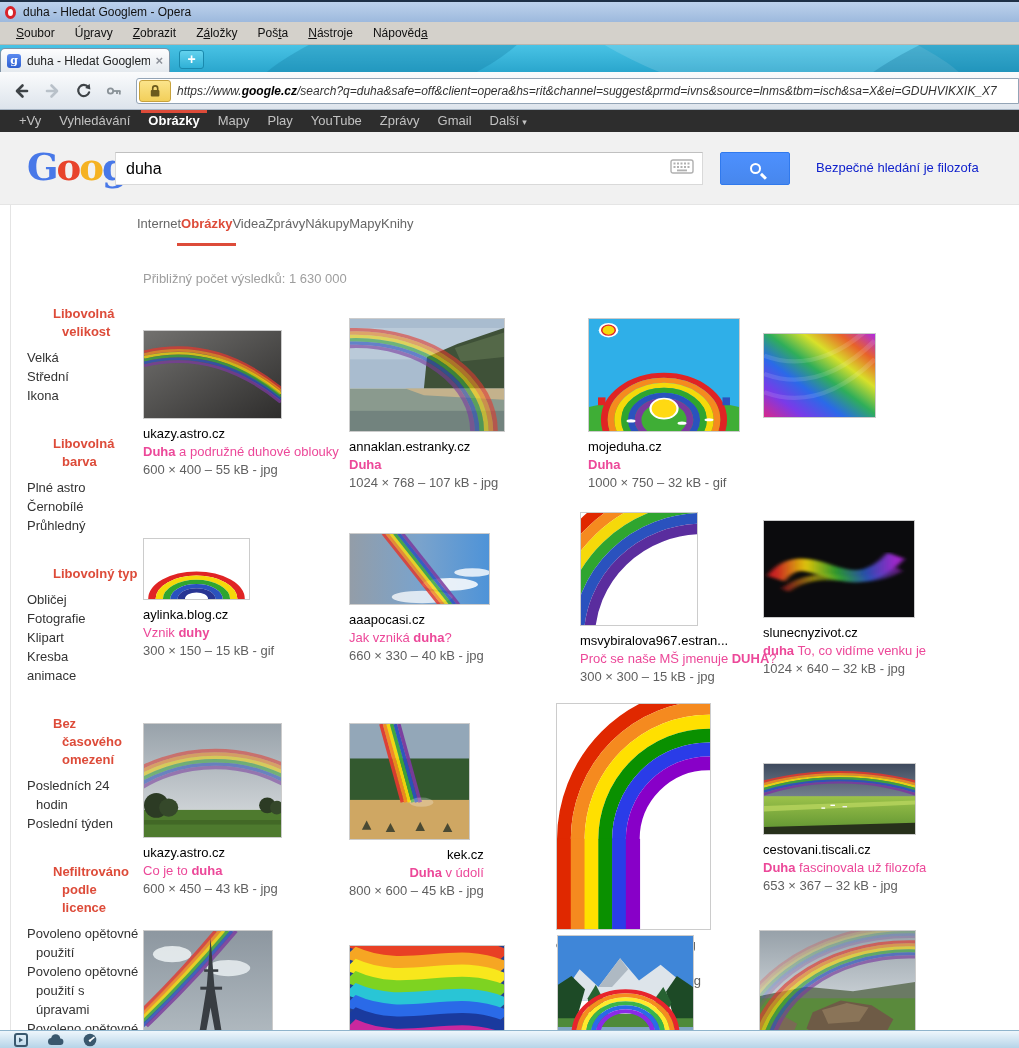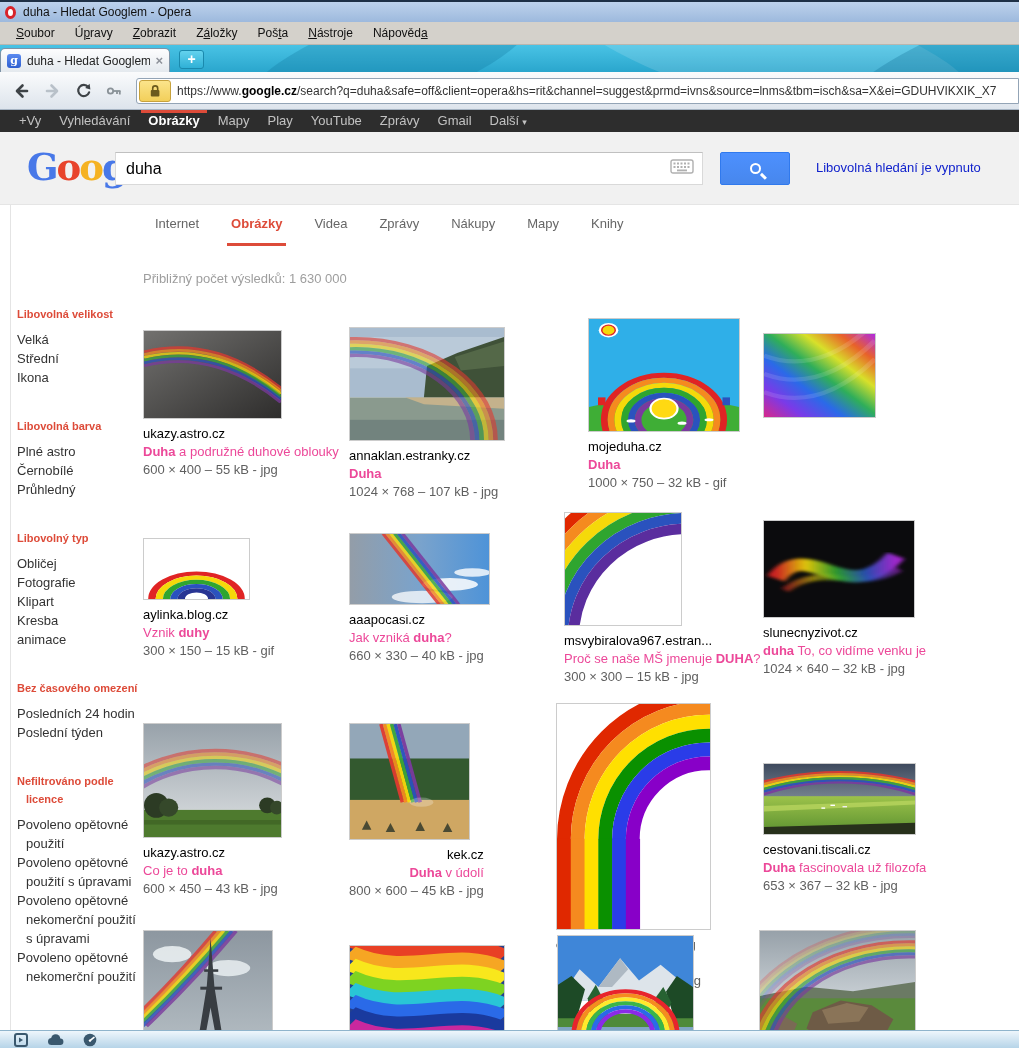--- a/index.html
+++ b/index.html
@@ -39,21 +39,21 @@
     font-size:14px; font-weight:bold; text-align:center; line-height:17px; cursor:pointer; }
 
   .addressbar { position:absolute; left:0; top:72px; width:100%; height:38px;
     background:linear-gradient(#fafbfc,#dde4ec); border-bottom:1px solid #a6b4c3;
     display:flex; align-items:center; padding-left:8px; }
   .nav-btn { width:26px; height:24px; display:flex; align-items:center; justify-content:center; margin-right:5px; cursor:pointer; }
   .urlfield { flex:1; height:26px; background:#fff; border:1px solid #93a4b6; border-radius:3px 0 0 3px;
     display:flex; align-items:center; margin-left:4px; overflow:hidden; }
   .lockbadge { width:32px; height:22px; margin:0 6px 0 2px; background:linear-gradient(#fbe48b,#f2cf5a);
     border:1px solid #c7a23c; border-radius:3px; display:flex; align-items:center; justify-content:center; cursor:pointer; }
-  .url { font-size:12px; color:#333; white-space:nowrap; }
+  .url { font-size:12px; color:#333; white-space:nowrap;font-style:italic; }
   .url b { color:#000; }
 
   
   .gbar { position:absolute; left:0; top:110px; width:100%; height:22px; background:#2d2d2d;
     display:flex; align-items:center; padding-left:10px; }
   .gbar-item { position:relative; font-size:13px; color:#c2c2c2; height:22px; line-height:22px;
     padding:0 9px; cursor:pointer; white-space:nowrap; }
   .gbar-item.active { color:#fff; font-weight:bold; }
   .gbar-item.active::before { content:""; position:absolute; left:2px; right:2px; top:0; height:3px; background:#dd4b39; }
   .gbar-arrow { font-size:9px; color:#c2c2c2; margin-left:3px; }
@@ -71,33 +71,33 @@
   .sbtn { position:absolute; left:720px; top:20px; width:70px; height:33px; border:1px solid #3079ed;
     border-radius:2px; background:linear-gradient(#4d90fe,#4787ed); cursor:pointer;
     display:flex; align-items:center; justify-content:center; }
   .mag { position:relative; width:11px; height:11px; border:2px solid #fff; border-radius:50%; display:inline-block; }
   .mag::after { content:""; position:absolute; width:2.5px; height:7px; background:#fff;
     left:10px; top:8px; transform:rotate(-45deg); }
   .safelink { position:absolute; left:816px; top:28px; font-size:13px; color:#1122cc;
     text-decoration:none; cursor:pointer; white-space:nowrap; }
 
   
-  .modetabs { position:absolute; left:155px; top:216px; display:flex; gap:32px; }
+  .modetabs { position:absolute; left:137px; top:216px; display:flex; }
   .mtab { font-size:13px; color:#666; padding-bottom:15px; position:relative; cursor:pointer; }
   .mtab.active { color:#dd4b39; font-weight:bold; }
   .mtab.active::after { content:""; position:absolute; left:-4px; right:-4px; bottom:0; height:3px; background:#dd4b39; }
   .rescount { position:absolute; left:143px; top:271px; font-size:13px; color:#9e9e9e; }
 
   
   .edge-line { position:absolute; left:10px; top:205px; height:825px; width:1px; background:#e4e4e4; }
   .sidebar { position:absolute; left:17px; top:305px; width:122px; }
   .sgroup { margin-bottom:30px; }
-  .sheading { font-size:11px; font-weight:bold; color:#dd4b39; line-height:18px;
-    padding-left:9px; text-indent:-9px; margin-bottom:7px; cursor:pointer; }
-  .sitem { font-size:13px; color:#333; line-height:19px; padding-left:9px; text-indent:-9px; cursor:pointer; }
+  .sheading { font-size:13px; font-weight:bold; color:#dd4b39; line-height:18px;
+    padding-left:9px; text-indent:-9px; margin-bottom:7px; cursor:pointer;margin-left:36px; }
+  .sitem { font-size:13px; color:#333; line-height:19px; padding-left:9px; text-indent:-9px; cursor:pointer;margin-left:10px; }
 
   
   .results { position:absolute; left:0; top:0; width:100%; height:100%; }
   .result { position:absolute; }
   .thumb { border:1px solid #ccc; background:#fff; overflow:hidden; display:block; cursor:pointer; }
   .thumb svg { display:block; width:100%; height:100%; }
   .caption { margin-top:6px; white-space:nowrap; font-size:13px; line-height:18px; }
   .r-site { color:#000000; cursor:pointer; }
   .r-title { color:#ec4899; }
   .r-meta { color:#5f5f5f; }
@@ -209,21 +209,21 @@
               <rect x="14" y="7" width="2" height="2"></rect>
               <rect x="17.5" y="7" width="2" height="2"></rect>
               <rect x="7" y="10.5" width="10" height="1.8"></rect>
             </g>
           </svg>
       </span>
     </div>
     <button class="sbtn">
         <span class="mag"></span>
       </button>
-    <a class="safelink">Libovolná hledání je vypnuto</a>
+    <a class="safelink">Bezpečné hledání je filozofa</a>
   </div>
 
   <div class="modetabs" id="modetabs">
       <div class="mtab">Internet</div>
       <div class="mtab active">Obrázky</div>
       <div class="mtab">Videa</div>
       <div class="mtab">Zprávy</div>
       <div class="mtab">Nákupy</div>
       <div class="mtab">Mapy</div>
       <div class="mtab">Knihy</div>
@@ -284,21 +284,21 @@
             <path d="M0,36.8 Q52,16.8 100,78.8" fill="none" stroke="#2a52be" stroke-width="3" opacity="0.75"></path>
             <path d="M0,40 Q52,20 100,82" fill="none" stroke="#7a3a9e" stroke-width="3" opacity="0.75"></path>
           </svg>
         </div>
         <div class="caption">
           <div class="r-site">ukazy.astro.cz</div>
           <div class="r-title"><span></span><b>Duha</b><span> a podružné duhové oblouky</span></div>
           <div class="r-meta">600 × 400 – 55 kB - jpg</div>
         </div>
       </div>
-      <div class="result" style="left: 349px; top: 327px;">
+      <div class="result" style="left: 349px; top: 318px;">
         <div class="thumb" style="width: 156px; height: 114px;">
           <svg viewBox="0 0 100 100" preserveAspectRatio="none">
             <rect width="100" height="62" fill="#a9bccf"></rect>
             <rect y="8" width="100" height="28" fill="#c6d4df" opacity=".6"></rect>
             <rect y="62" width="100" height="38" fill="#8a9a8e"></rect>
             <rect y="82" width="100" height="18" fill="#72837e"></rect>
             <polygon points="50,34 70,22 100,8 100,62 48,62" fill="#3f5138"></polygon>
             <polygon points="68,26 100,12 100,34 72,38" fill="#5a6e4c" opacity=".8"></polygon>
             <polygon points="36,62 100,62 100,72 48,68" fill="#c4b28c"></polygon>
             <circle cx="4" cy="100" r="90.5" fill="none" stroke="#e03a2f" stroke-width="3" opacity="0.6"></circle>
@@ -402,21 +402,21 @@
             <path d="M35.2,0 L75.2,100" fill="none" stroke="#2a52be" stroke-width="2.8" opacity="0.85"></path>
             <path d="M38,0 L78,100" fill="none" stroke="#7a3a9e" stroke-width="2.8" opacity="0.85"></path>
           </svg>
         </div>
         <div class="caption">
           <div class="r-site">aaapocasi.cz</div>
           <div class="r-title"><span>Jak vzniká </span><b>duha</b><span>?</span></div>
           <div class="r-meta">660 × 330 – 40 kB - jpg</div>
         </div>
       </div>
-      <div class="result" style="left: 564px; top: 512px;">
+      <div class="result" style="left: 580px; top: 512px;">
         <div class="thumb" style="width: 118px; height: 114px;">
           <svg viewBox="0 0 100 100" preserveAspectRatio="none">
             <rect width="100" height="100" fill="#fff"></rect>
             <circle cx="105" cy="112" r="145.3" fill="none" stroke="#e02800" stroke-width="9.5" opacity="1"></circle>
             <circle cx="105" cy="112" r="135.8" fill="none" stroke="#f58a1f" stroke-width="9.5" opacity="1"></circle>
             <circle cx="105" cy="112" r="126.3" fill="none" stroke="#f5d90a" stroke-width="9.5" opacity="1"></circle>
             <circle cx="105" cy="112" r="116.8" fill="none" stroke="#2fa52f" stroke-width="9.5" opacity="1"></circle>
             <circle cx="105" cy="112" r="107.3" fill="none" stroke="#2a52be" stroke-width="9.5" opacity="1"></circle>
             <circle cx="105" cy="112" r="97.8" fill="none" stroke="#5a2d9e" stroke-width="9.5" opacity="1"></circle>
           </svg>

